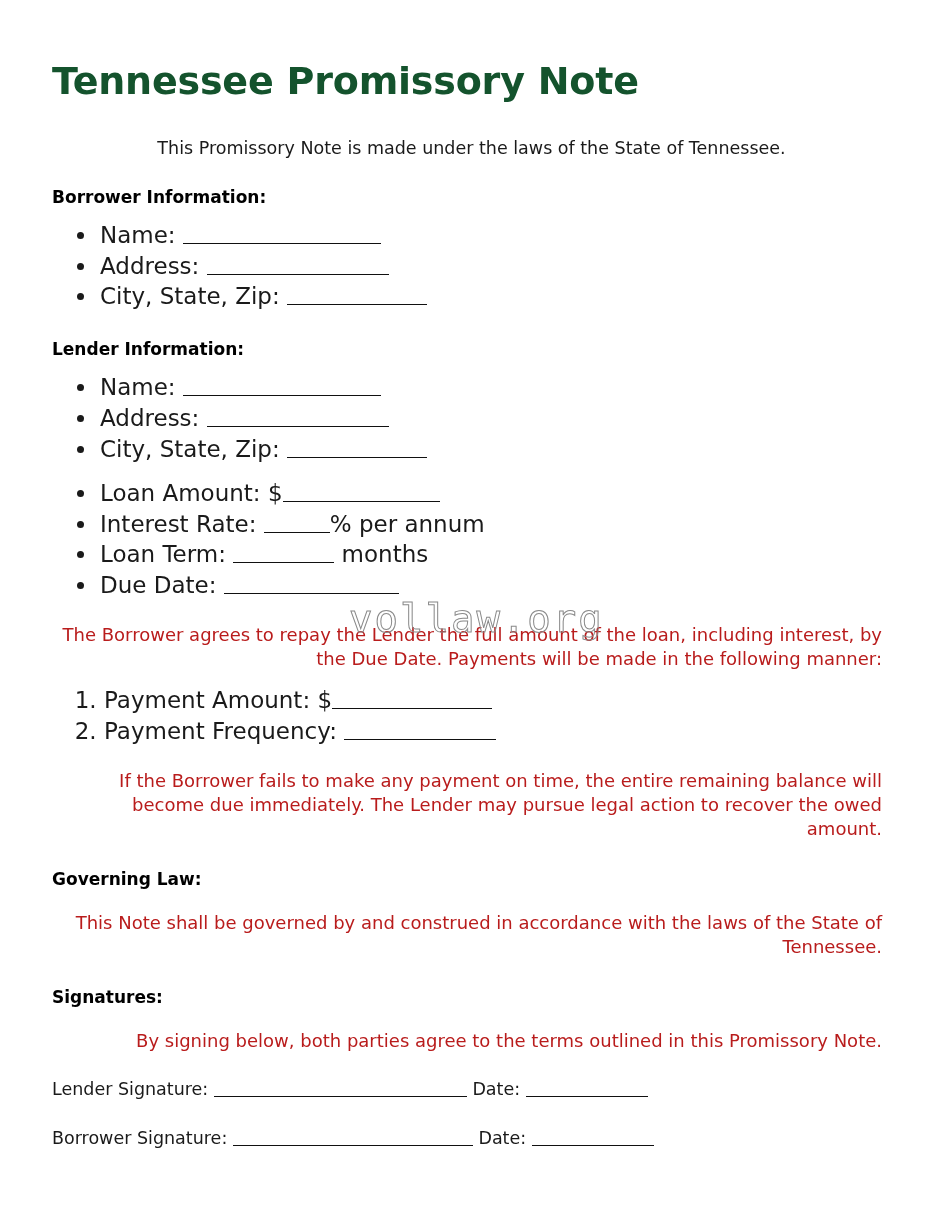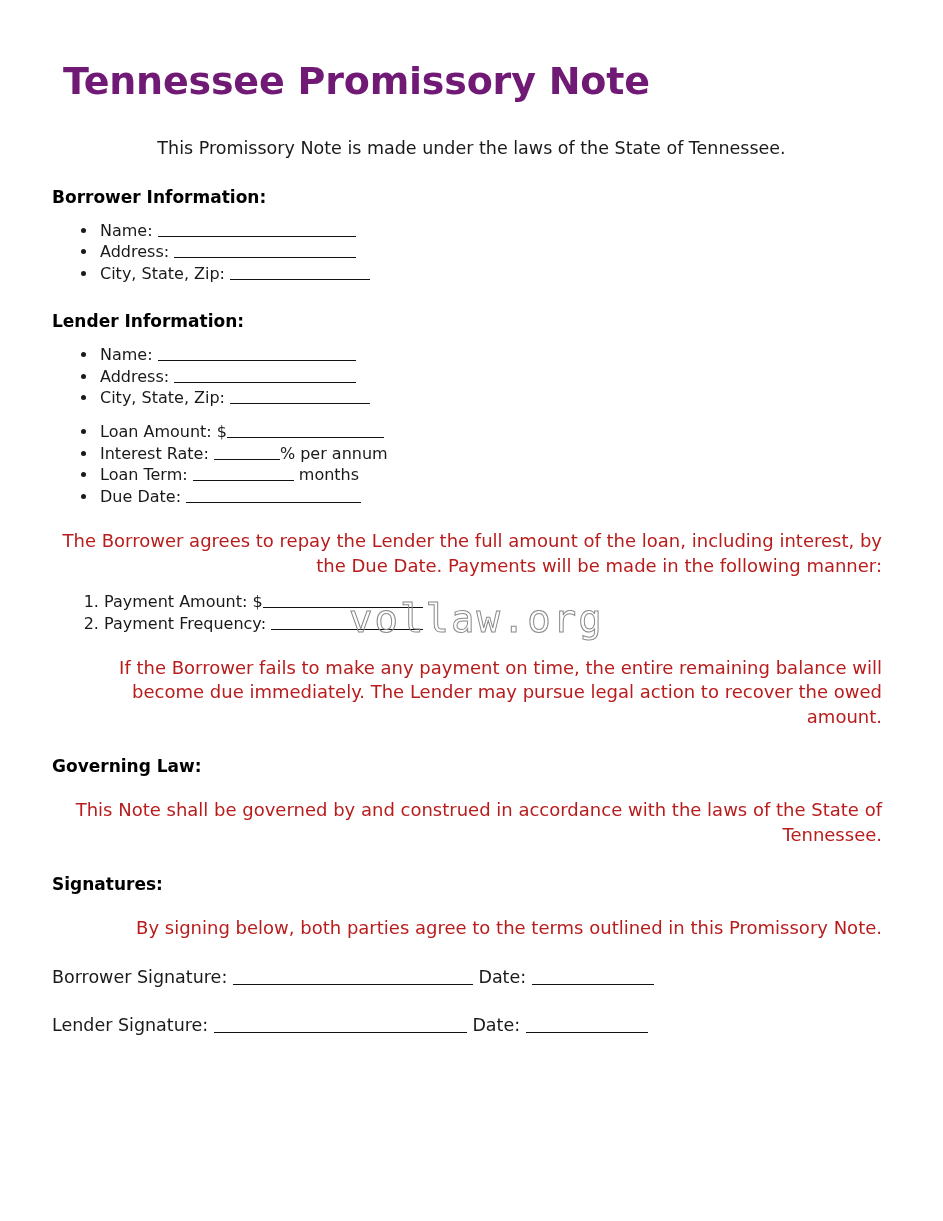--- a/index.html
+++ b/index.html
@@ -19,23 +19,23 @@
     width: 943px;
     height: 1221px;
     box-sizing: border-box;
     padding: 60px 52px 0 52px;
     overflow: hidden;
   }
   .doc-title {
     font-size: 38px;
     font-weight: bold;
     letter-spacing: -0.2px;
-    margin: 0 0 0 11px;
+    margin: 0 0 0 0;
     line-height: 1.15;
-    color: #701a75;
+    color: #14532d;
   }
   .intro-para {
     font-size: 17.5px;
     line-height: 1.38;
     margin: 32px 0 0 0;
     color: #1a1a1a;
     text-align: center;
   }
   .section-heading {
     font-size: 17px;
@@ -52,21 +52,21 @@
     text-align: right;
   }
   ul.field-list, ol.field-list {
     margin: 13px 0 0 0;
     padding-left: 46px;
     list-style-position: outside;
   }
   ul.field-list { list-style-type: disc; }
   ol.field-list { list-style-type: decimal; padding-left: 52px; }
   ul.field-list li, ol.field-list li {
-    font-size: 16px;
+    font-size: 23px;
     line-height: 1.34;
     color: #1a1a1a;
     padding-left: 2px;
   }
   ol.field-list li { padding-left: 0; }
   .blank {
     display: inline-block;
     border-bottom: 1.6px solid #111;
     height: 0.92em;
     vertical-align: -1px;
@@ -163,22 +163,22 @@
 
   <p class="body-para">If the Borrower fails to make any payment on time, the entire remaining balance will become due immediately. The Lender may pursue legal action to recover the owed amount.</p>
 
   <h2 class="section-heading">Governing Law:</h2>
   <p class="body-para">This Note shall be governed by and construed in accordance with the laws of the State of Tennessee.</p>
 
   <h2 class="section-heading">Signatures:</h2>
   <p class="body-para">By signing below, both parties agree to the terms outlined in this Promissory Note.</p>
 
   <p class="sig-line">
-    <span>Borrower Signature: </span><span class="blank" style="width: 240px;"></span><span> Date: </span><span class="blank" style="width: 122px;"></span>
+    <span>Lender Signature: </span><span class="blank" style="width: 253px;"></span><span> Date: </span><span class="blank" style="width: 122px;"></span>
   </p>
 
   <p class="sig-line">
-    <span>Lender Signature: </span><span class="blank" style="width: 253px;"></span><span> Date: </span><span class="blank" style="width: 122px;"></span>
+    <span>Borrower Signature: </span><span class="blank" style="width: 240px;"></span><span> Date: </span><span class="blank" style="width: 122px;"></span>
   </p>
 
   <div class="watermark">vollaw.org</div>
 
 </div>
 
 </body></html>

